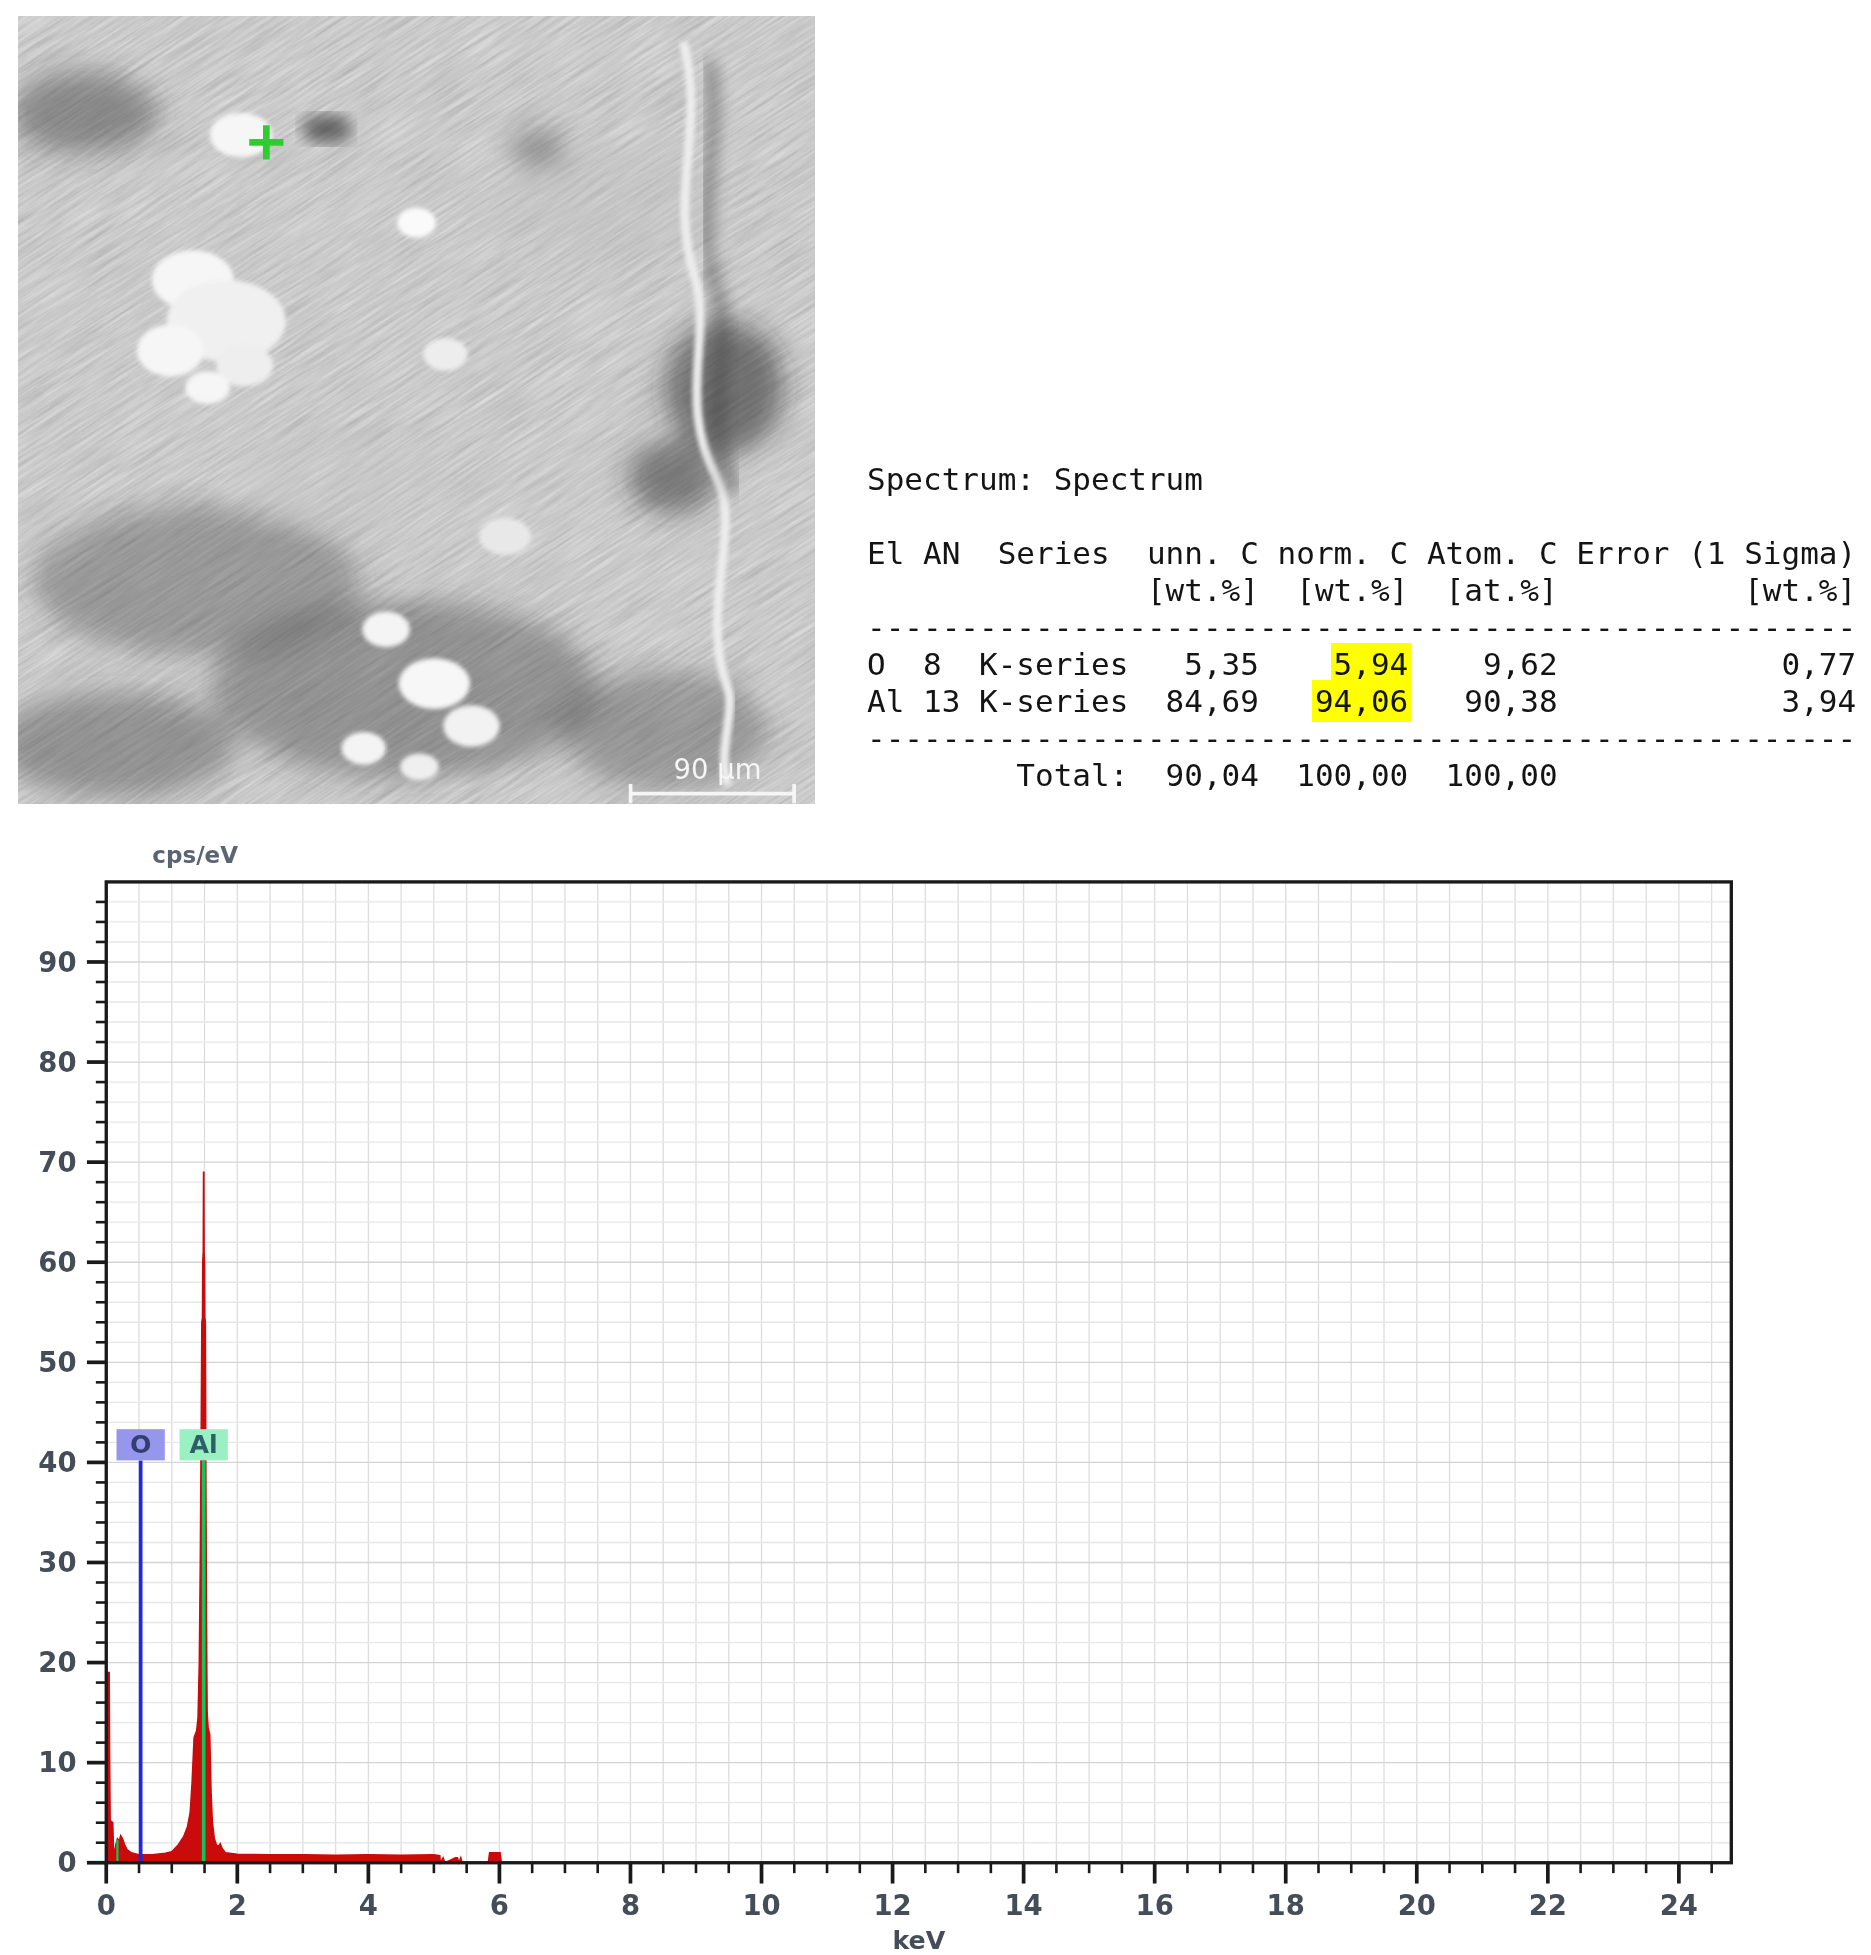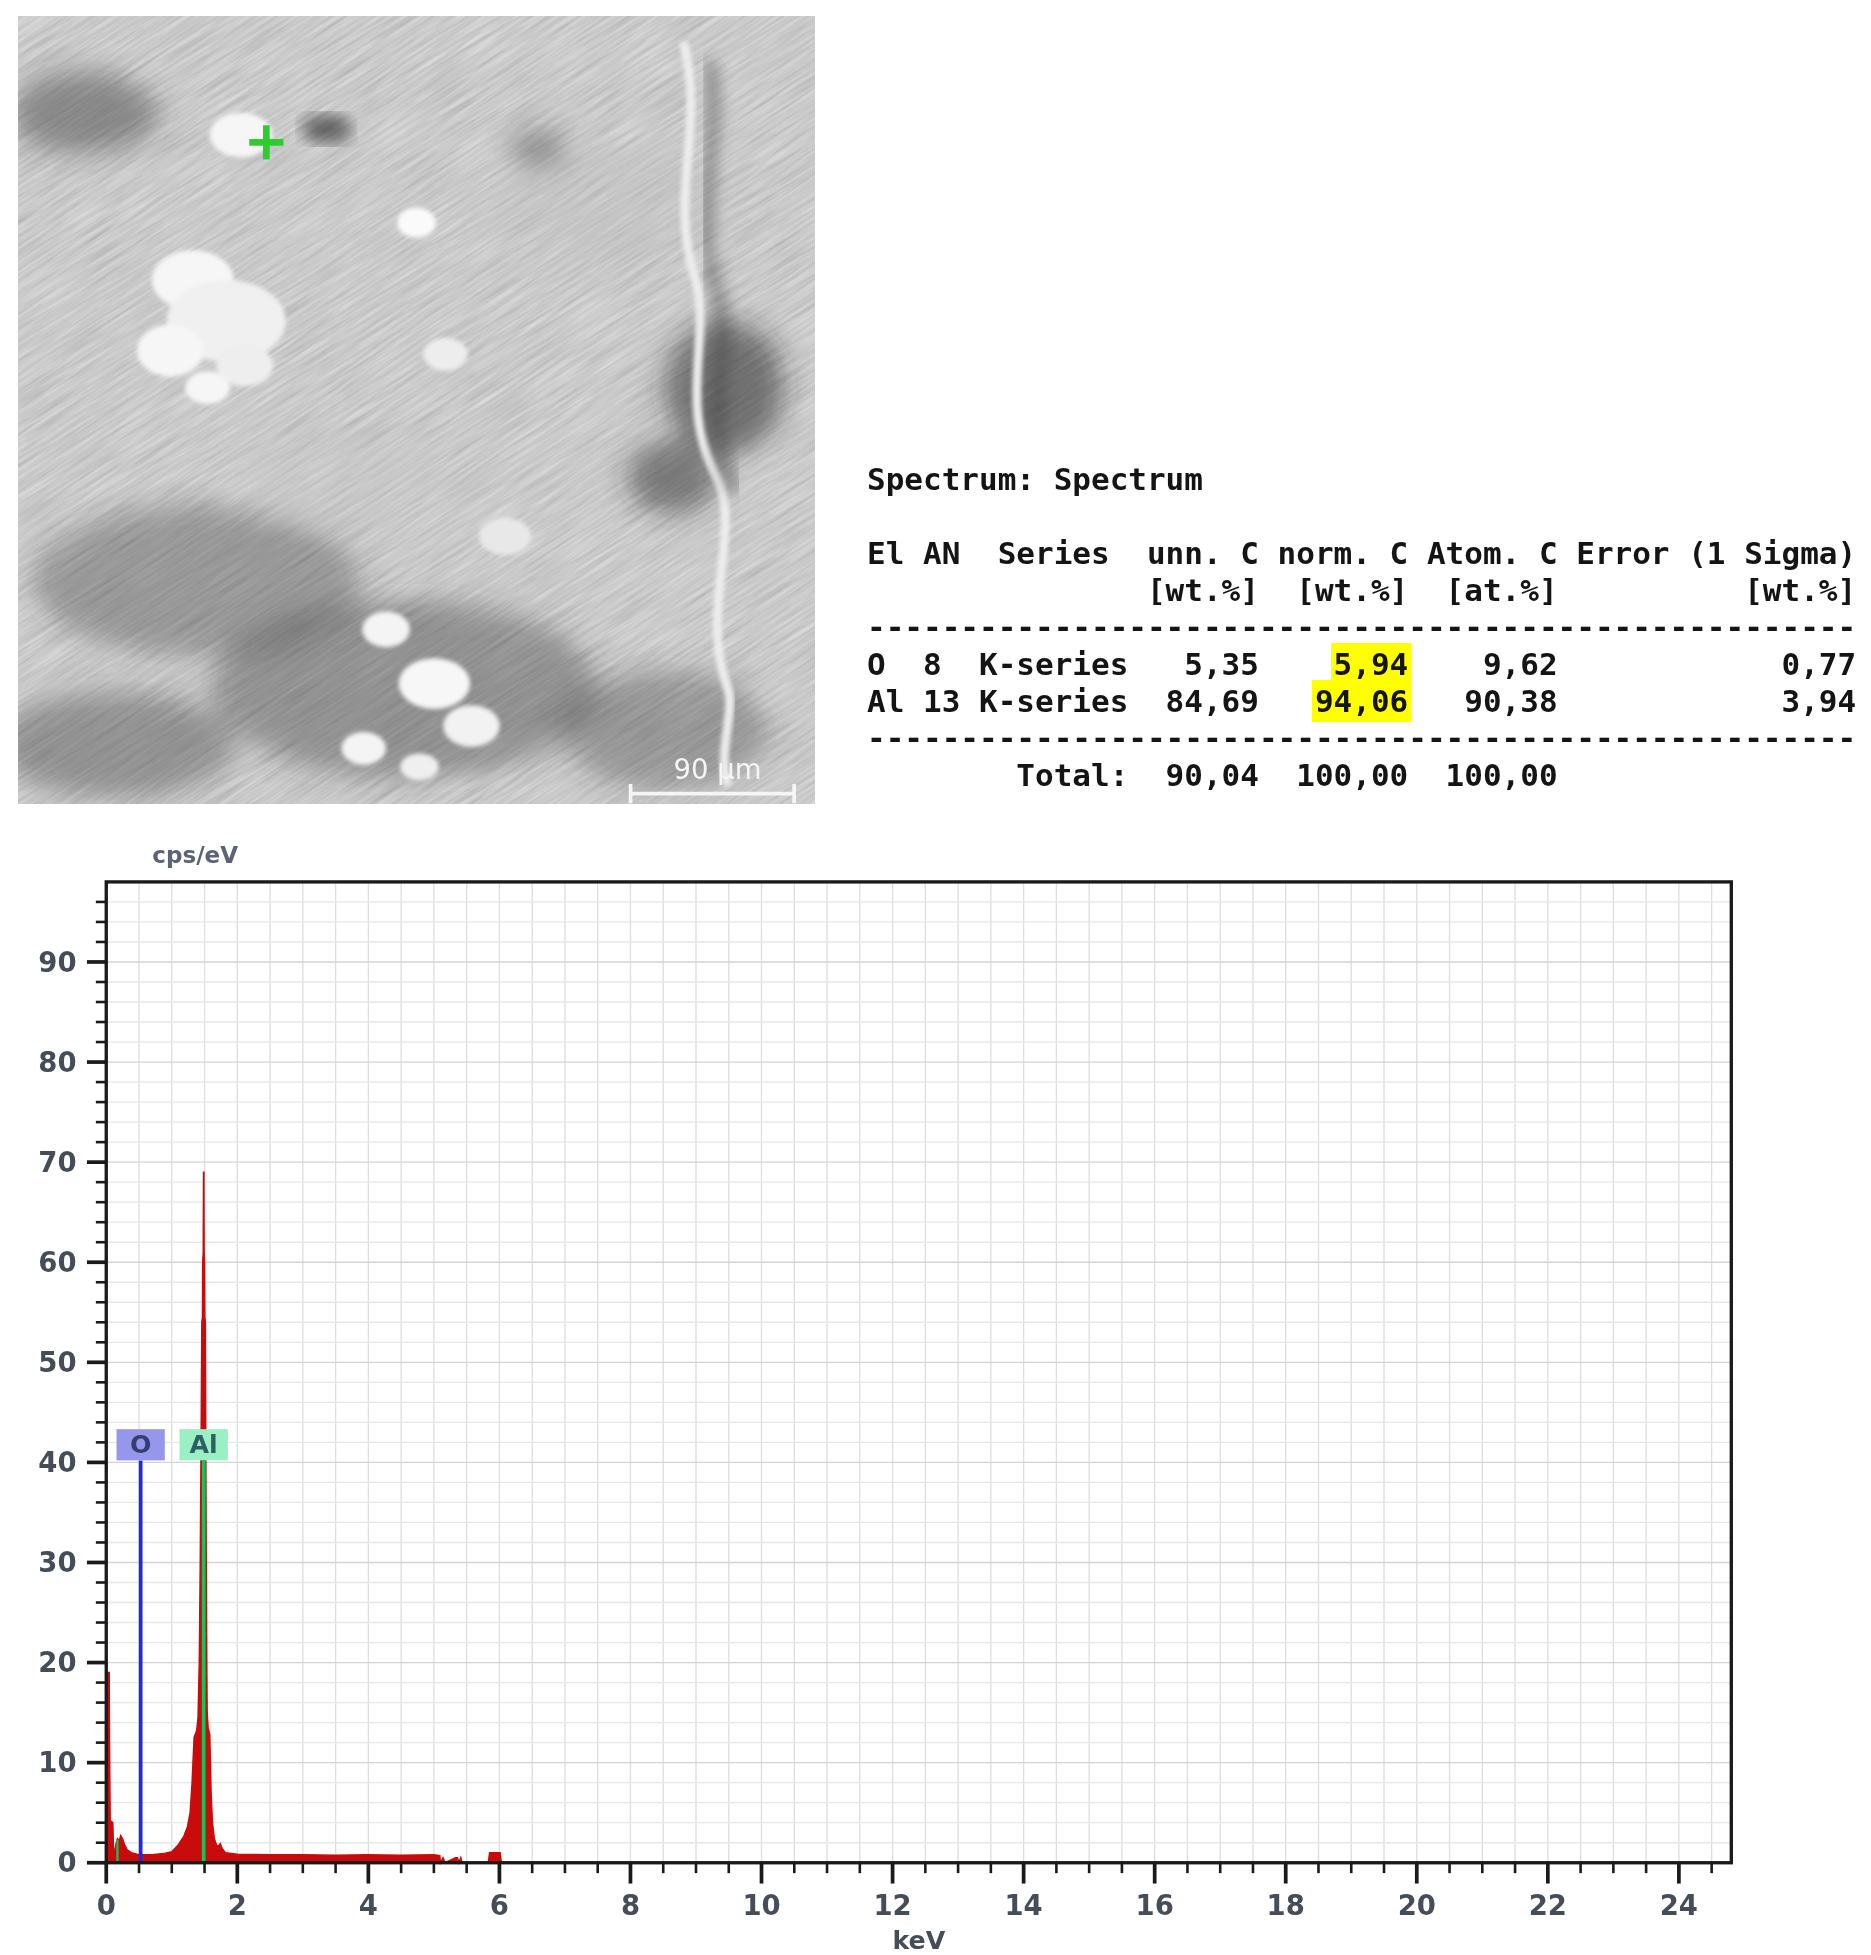--- a/index.html
+++ b/index.html
@@ -3,21 +3,21 @@
 <meta charset="utf-8">
 <style>
   html,body{margin:0;padding:0;background:#fff;}
   .screen{position:relative;width:1871px;height:1955px;background:#fff;overflow:hidden;
           font-family:"DejaVu Sans","Liberation Sans",sans-serif;}
   .sem{position:absolute;left:18px;top:16.3px;width:797px;height:704px;}
   .sem svg{display:block;width:797px;height:788px;}
   .quant-table{position:absolute;left:867px;top:461px;color:#141414;
           font-family:"DejaVu Sans Mono","Liberation Mono",monospace;
           font-size:31px;line-height:37px;white-space:pre;}
-  .quant-table .tline{height:37px;font-weight:bold;}
+  .quant-table .tline{height:37px;}
   .hl{box-shadow:0 0 0 3px var(--hl,#ffff00);}
   .chart-svg{position:absolute;left:0;top:832px;width:1871px;height:1123px;}
   svg text{font-family:"DejaVu Sans","Liberation Sans",sans-serif;}
 </style>
 </head>
 <body>
 
 <div class="screen">
 
   <div class="sem">

